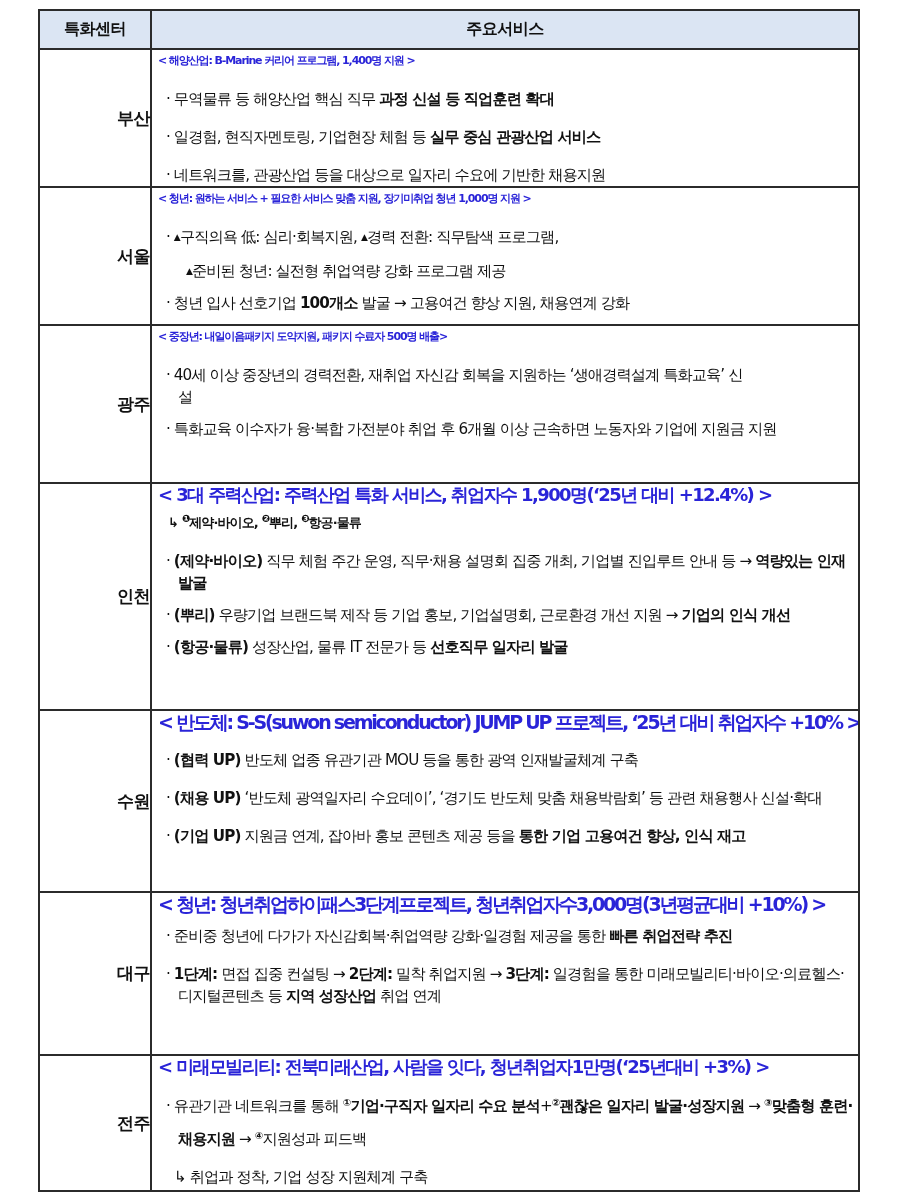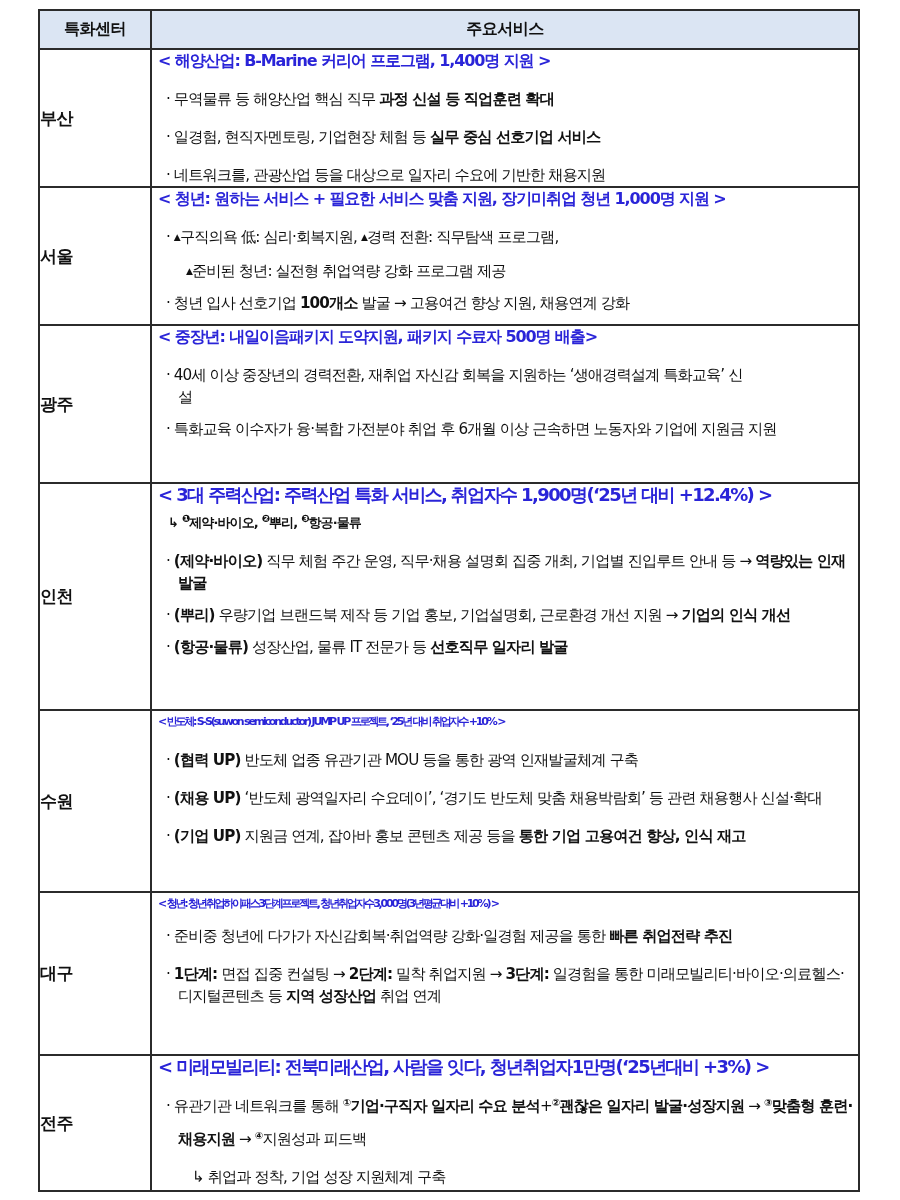--- a/index.html
+++ b/index.html
@@ -3,25 +3,25 @@
 <meta charset="utf-8">
 <style>
   html, body { margin: 0; padding: 0; background: #ffffff; }
   body { width: 900px; height: 1200px; position: relative; font-family: "DejaVu Sans", "Liberation Sans", sans-serif; color: #111; }
   table.main {
     position: absolute; left: 38px; top: 9px; width: 820px;
     border-collapse: collapse; table-layout: fixed;
   }
   table.main td, table.main th { border: 2px solid #2b2b2b; padding: 0; }
   th { background: #dbe5f3; font-size: 16px; font-weight: bold; height: 37px; letter-spacing: -0.5px; }
-  td.center { text-align: left; vertical-align: middle; font-size: 17px; font-weight: bold; letter-spacing: -0.5px; }
+  td.center { text-align: right; vertical-align: middle; font-size: 17px; font-weight: bold; letter-spacing: -0.5px; }
   td.svc { vertical-align: top; padding: 4px 2px 4px 4px; font-size: 15.2px; line-height: 22px; letter-spacing: -0.9px; overflow: hidden; }
-  .title { color: #2a24d8; font-weight: bold; white-space: nowrap; font-size: 16px; letter-spacing: -1.1px; padding-left: 6px; }
+  .title { color: #2a24d8; font-weight: bold; white-space: nowrap; font-size: 11px; letter-spacing: -1.1px; padding-left: 6px; }
   .title.tight { letter-spacing: -1.6px; font-size: 18px; }
-  .title.tighter { letter-spacing: -2.2px; font-size: 11px; }
+  .title.tighter { letter-spacing: -2.2px; font-size: 19px; }
   .item { padding-left: 26px; text-indent: -12px; margin-top: 16px; }
   .item.sub { padding-left: 34px; text-indent: 0; margin-top: 12px; }
   .b { font-weight: bold; }
   .sup { font-size: 10px; vertical-align: 5px; font-weight: bold; }
   .tri { font-size: 9px; vertical-align: 2px; }
   .gap { margin-top: 10px; }
 </style>
 </head>
 <body>
 
@@ -34,21 +34,21 @@
       <tr>
     <th>특화센터</th>
     <th>주요서비스</th>
   </tr>
 
   <tr style="height:132px">
     <td class="center">부산</td>
     <td class="svc">
       <div class="title">&lt; 해양산업: B-Marine 커리어 프로그램, 1,400명 지원 &gt;</div>
       <div class="item"><span>· 무역물류 등 해양산업 핵심 직무 </span><span class="b">과정 신설 등 직업훈련 확대</span></div>
-      <div class="item"><span>· 일경험, 현직자멘토링, 기업현장 체험 등 </span><span class="b">실무 중심 선호기업 서비스</span></div>
+      <div class="item"><span>· 일경험, 현직자멘토링, 기업현장 체험 등 </span><span class="b">실무 중심 관광산업 서비스</span></div>
       <div class="item"><span>· 네트워크를, 관광산업 등을 대상으로 일자리 수요에 기반한 채용지원</span></div>
     </td>
   </tr>
 
   <tr style="height:138px">
     <td class="center">서울</td>
     <td class="svc">
       <div class="title">&lt; 청년: 원하는 서비스 + 필요한 서비스 맞춤 지원, 장기미취업 청년 1,000명 지원 &gt;</div>
       <div class="item"><span>· </span><span class="tri">▲</span><span>구직의욕 低: 심리·회복지원, </span> <span class="tri">▲</span><span>경력 전환: 직무탐색 프로그램,</span></div>
       <div class="item sub"><span class="tri">▲</span><span>준비된 청년: 실전형 취업역량 강화 프로그램 제공</span></div>
@@ -96,17 +96,17 @@
       <div class="item gap"><span>· 준비중 청년에 다가가 자신감회복·취업역량 강화·일경험 제공을 통한 </span><span class="b">빠른 취업전략 추진</span></div>
       <div class="item">· <span class="b">1단계:</span><span> 면접 집중 컨설팅 → </span><span class="b">2단계:</span><span> 밀착 취업지원 → </span><span class="b">3단계:</span><span> 일경험을 통한  미래모빌리티·바이오·의료헬스·디지털콘텐츠 등 </span><span class="b">지역 성장산업</span><span> 취업 연계</span></div>
     </td>
   </tr>
 
   <tr style="height:136px">
     <td class="center">전주</td>
     <td class="svc">
       <div class="title tight">&lt; 미래모빌리티: 전북미래산업, 사람을 잇다, 청년취업자1만명(‘25년대비 +3%) &gt;</div>
       <div class="item gap" style="line-height:30px"><span>· 유관기관 네트워크를 통해 </span><span class="sup">①</span><span class="b">기업·구직자 일자리 수요 분석</span><span>+</span><span class="sup">②</span><span class="b">괜찮은 일자리 발굴·성장지원</span><span> → </span><span class="sup">③</span><span class="b">맞춤형 훈련·채용지원</span><span> → </span><span class="sup">④</span><span>지원성과 피드백</span></div>
-      <div class="item sub" style="padding-left:40px"><span>↳</span><span> 취업과 정착, 기업 성장 지원체계 구축</span></div>
+      <div class="item sub" style="padding-left:22px"><span>↳</span><span> 취업과 정착, 기업 성장 지원체계 구축</span></div>
     </td>
   </tr>
 </tbody>
   </table>
 
 </body></html>

